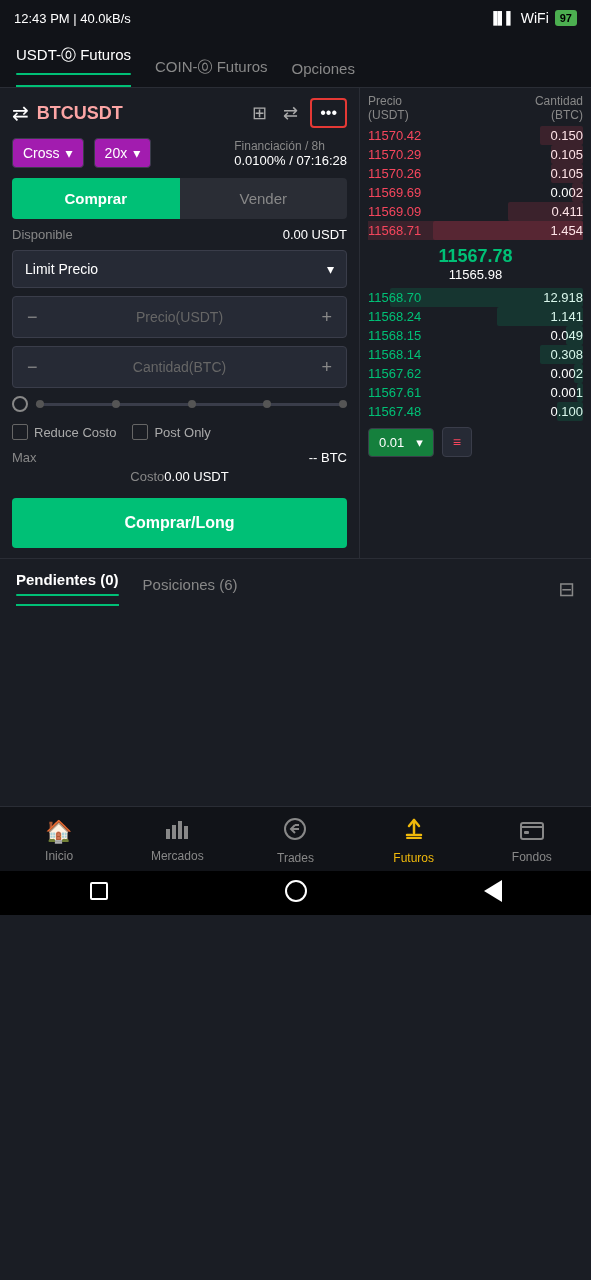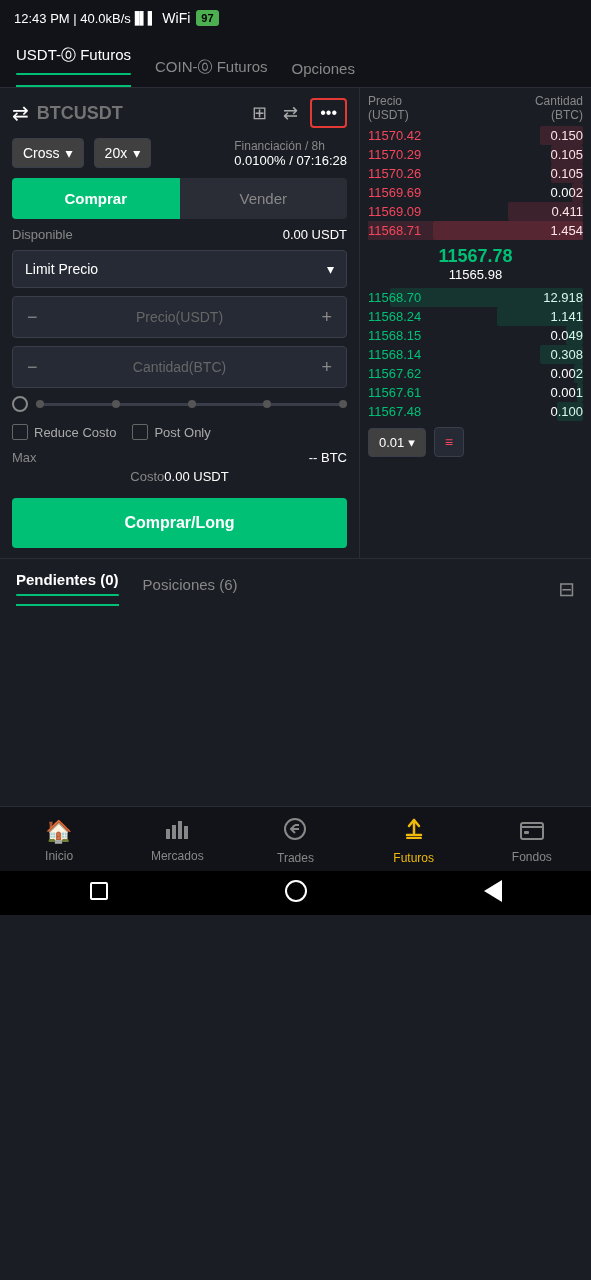--- a/index.html
+++ b/index.html
@@ -11,21 +11,21 @@
       color: #fff;
       font-family: -apple-system, BlinkMacSystemFont, 'Segoe UI', sans-serif;
       font-size: 14px;
       overflow-x: hidden;
     }
 
     
     .status-bar {
       background: #111318;
       display: flex;
-      justify-content: flex-start;
+      justify-content: space-between;
       align-items: center;
       padding: 6px 14px;
       height: 36px;
     }
     .status-left {
       font-size: 13px;
       color: #fff;
       font-weight: 500;
     }
     .status-right {
@@ -91,21 +91,21 @@
       align-items: center;
       gap: 8px;
     }
     .symbol-icon {
       font-size: 20px;
       color: #fff;
     }
     .symbol-name {
       font-size: 18px;
       font-weight: bold;
-      color: #737373;
+      color: #fca5a5;
     }
     .symbol-actions {
       display: flex;
       align-items: center;
       gap: 8px;
     }
     .action-btn {
       background: none;
       border: none;
       color: #aaa;
@@ -124,21 +124,21 @@
     }
 
     
     .controls-row {
       display: flex;
       align-items: center;
       gap: 10px;
       margin-bottom: 10px;
     }
     .select-box {
-      background: #404040;
+      background: #a21caf;
       border: 1px solid #3a3d4a;
       color: #fff;
       padding: 6px 10px;
       border-radius: 4px;
       font-size: 14px;
       cursor: pointer;
       display: flex;
       align-items: center;
       gap: 6px;
     }
@@ -368,29 +368,29 @@
     .ob-row.sell.highlighted { background: rgba(246,70,93,0.12); }
 
     
     .depth-row {
       display: flex;
       align-items: center;
       gap: 8px;
       margin-top: 6px;
     }
     .depth-select {
-      background: #404040;
+      background: #15803d;
       border: 1px solid #3a3d4a;
       color: #fff;
       padding: 6px 10px;
       border-radius: 4px;
       font-size: 13px;
       display: flex;
       align-items: center;
-      gap: 4px;
+      gap: 12px;
       cursor: pointer;
     }
     .depth-icon-btn {
       background: #262a35;
       border: 1px solid #3a3d4a;
       color: #f6465d;
       padding: 6px 10px;
       border-radius: 4px;
       cursor: pointer;
       font-size: 14px;

